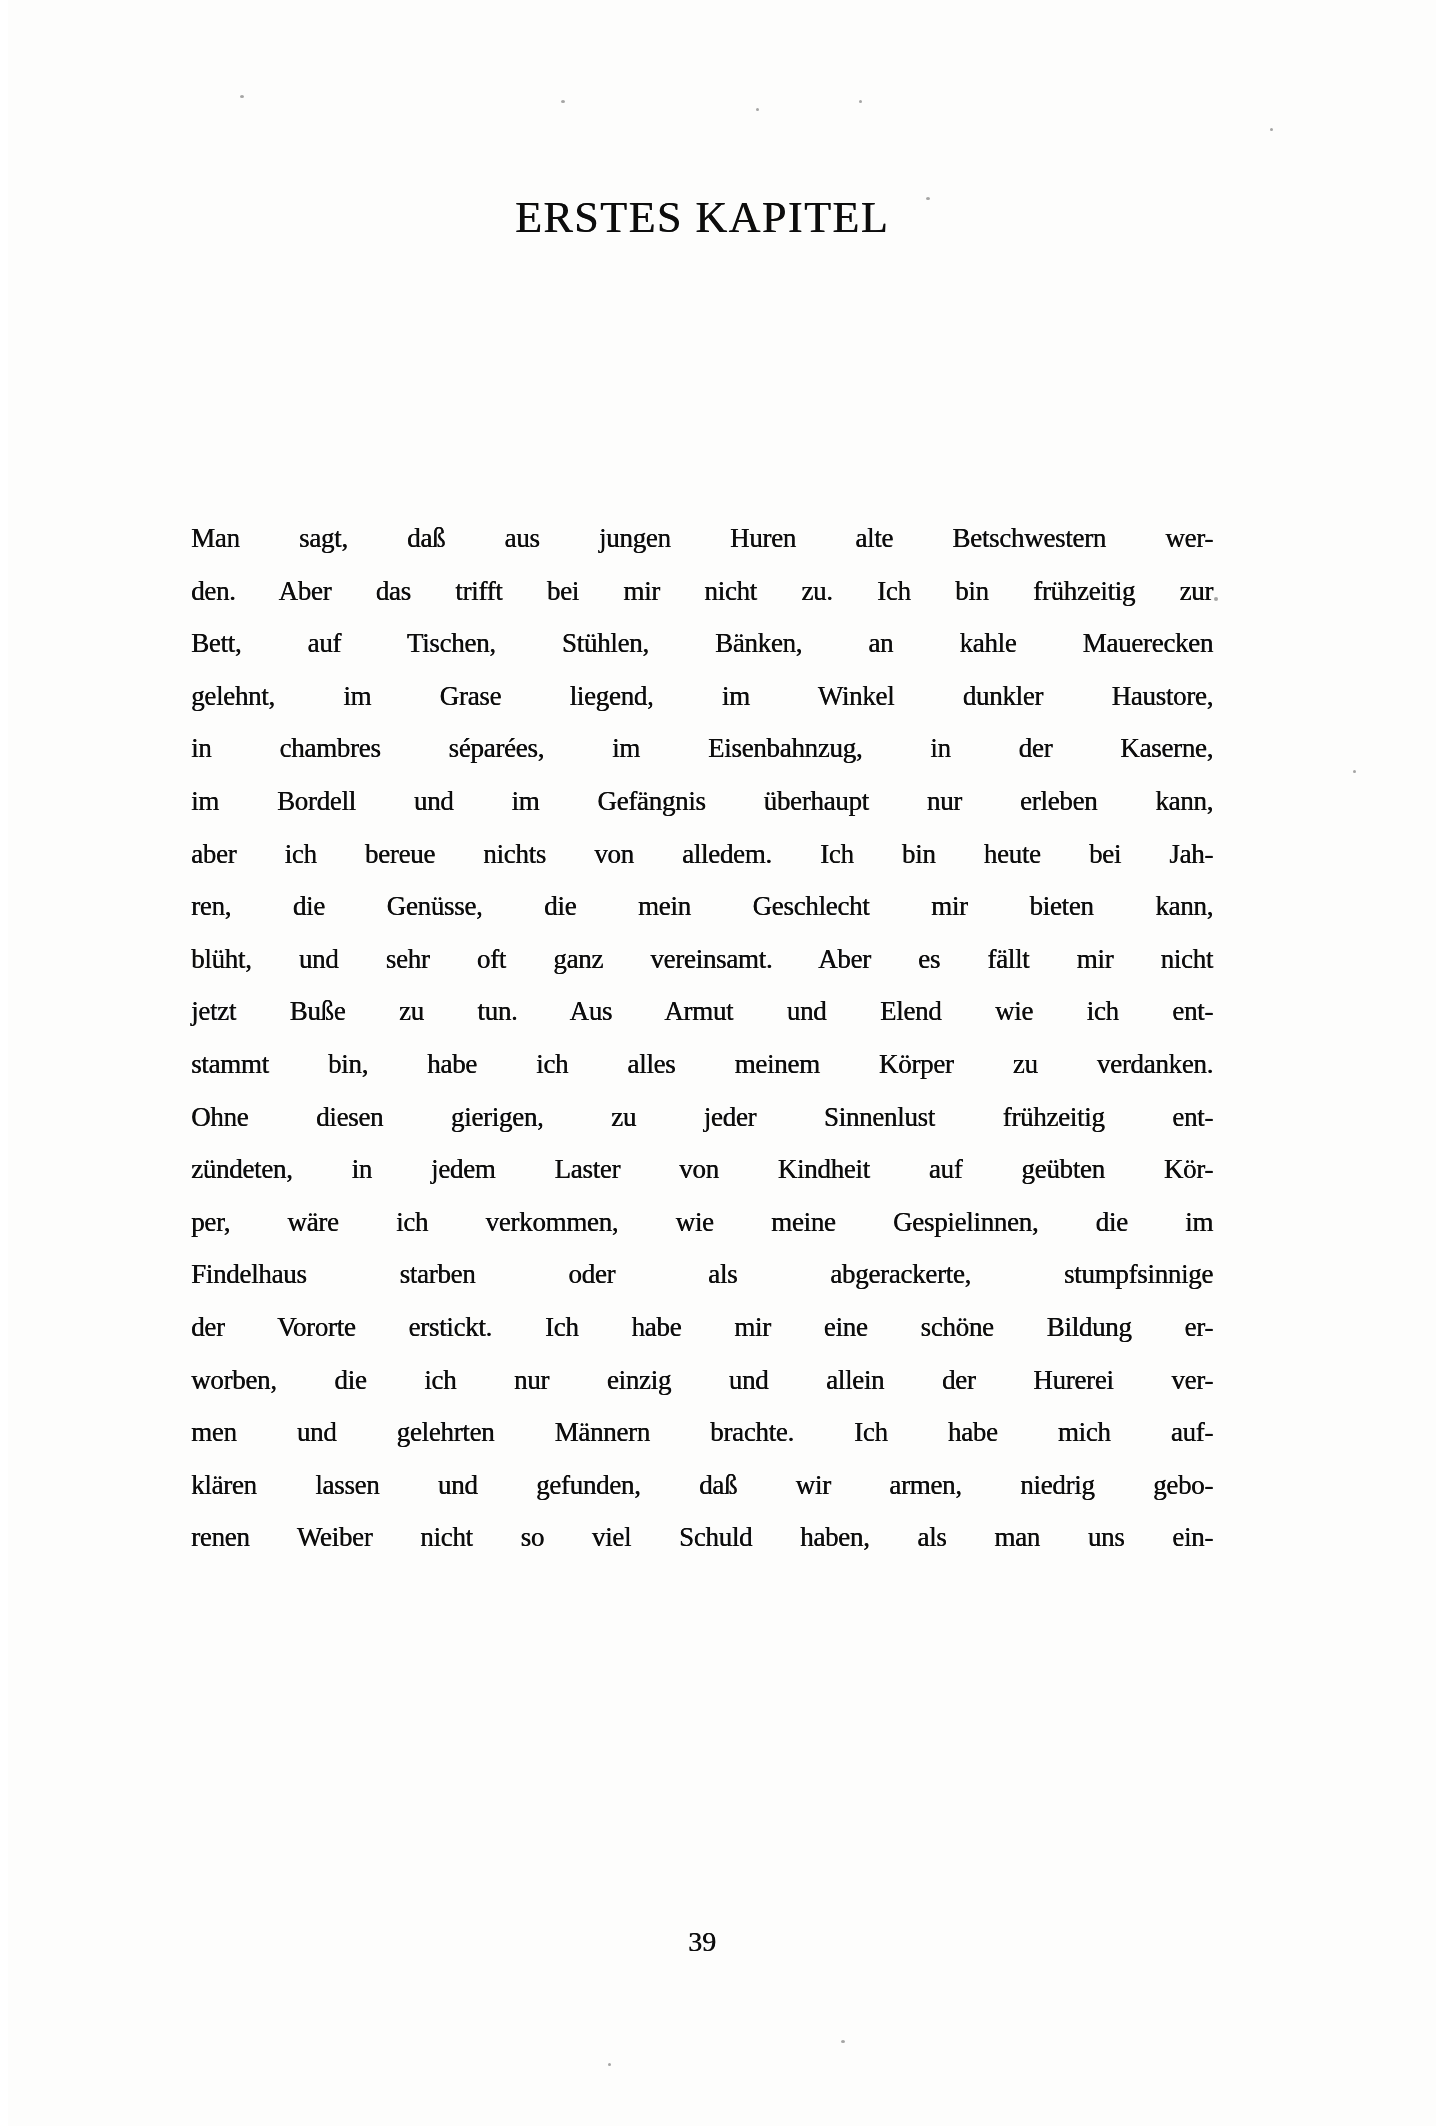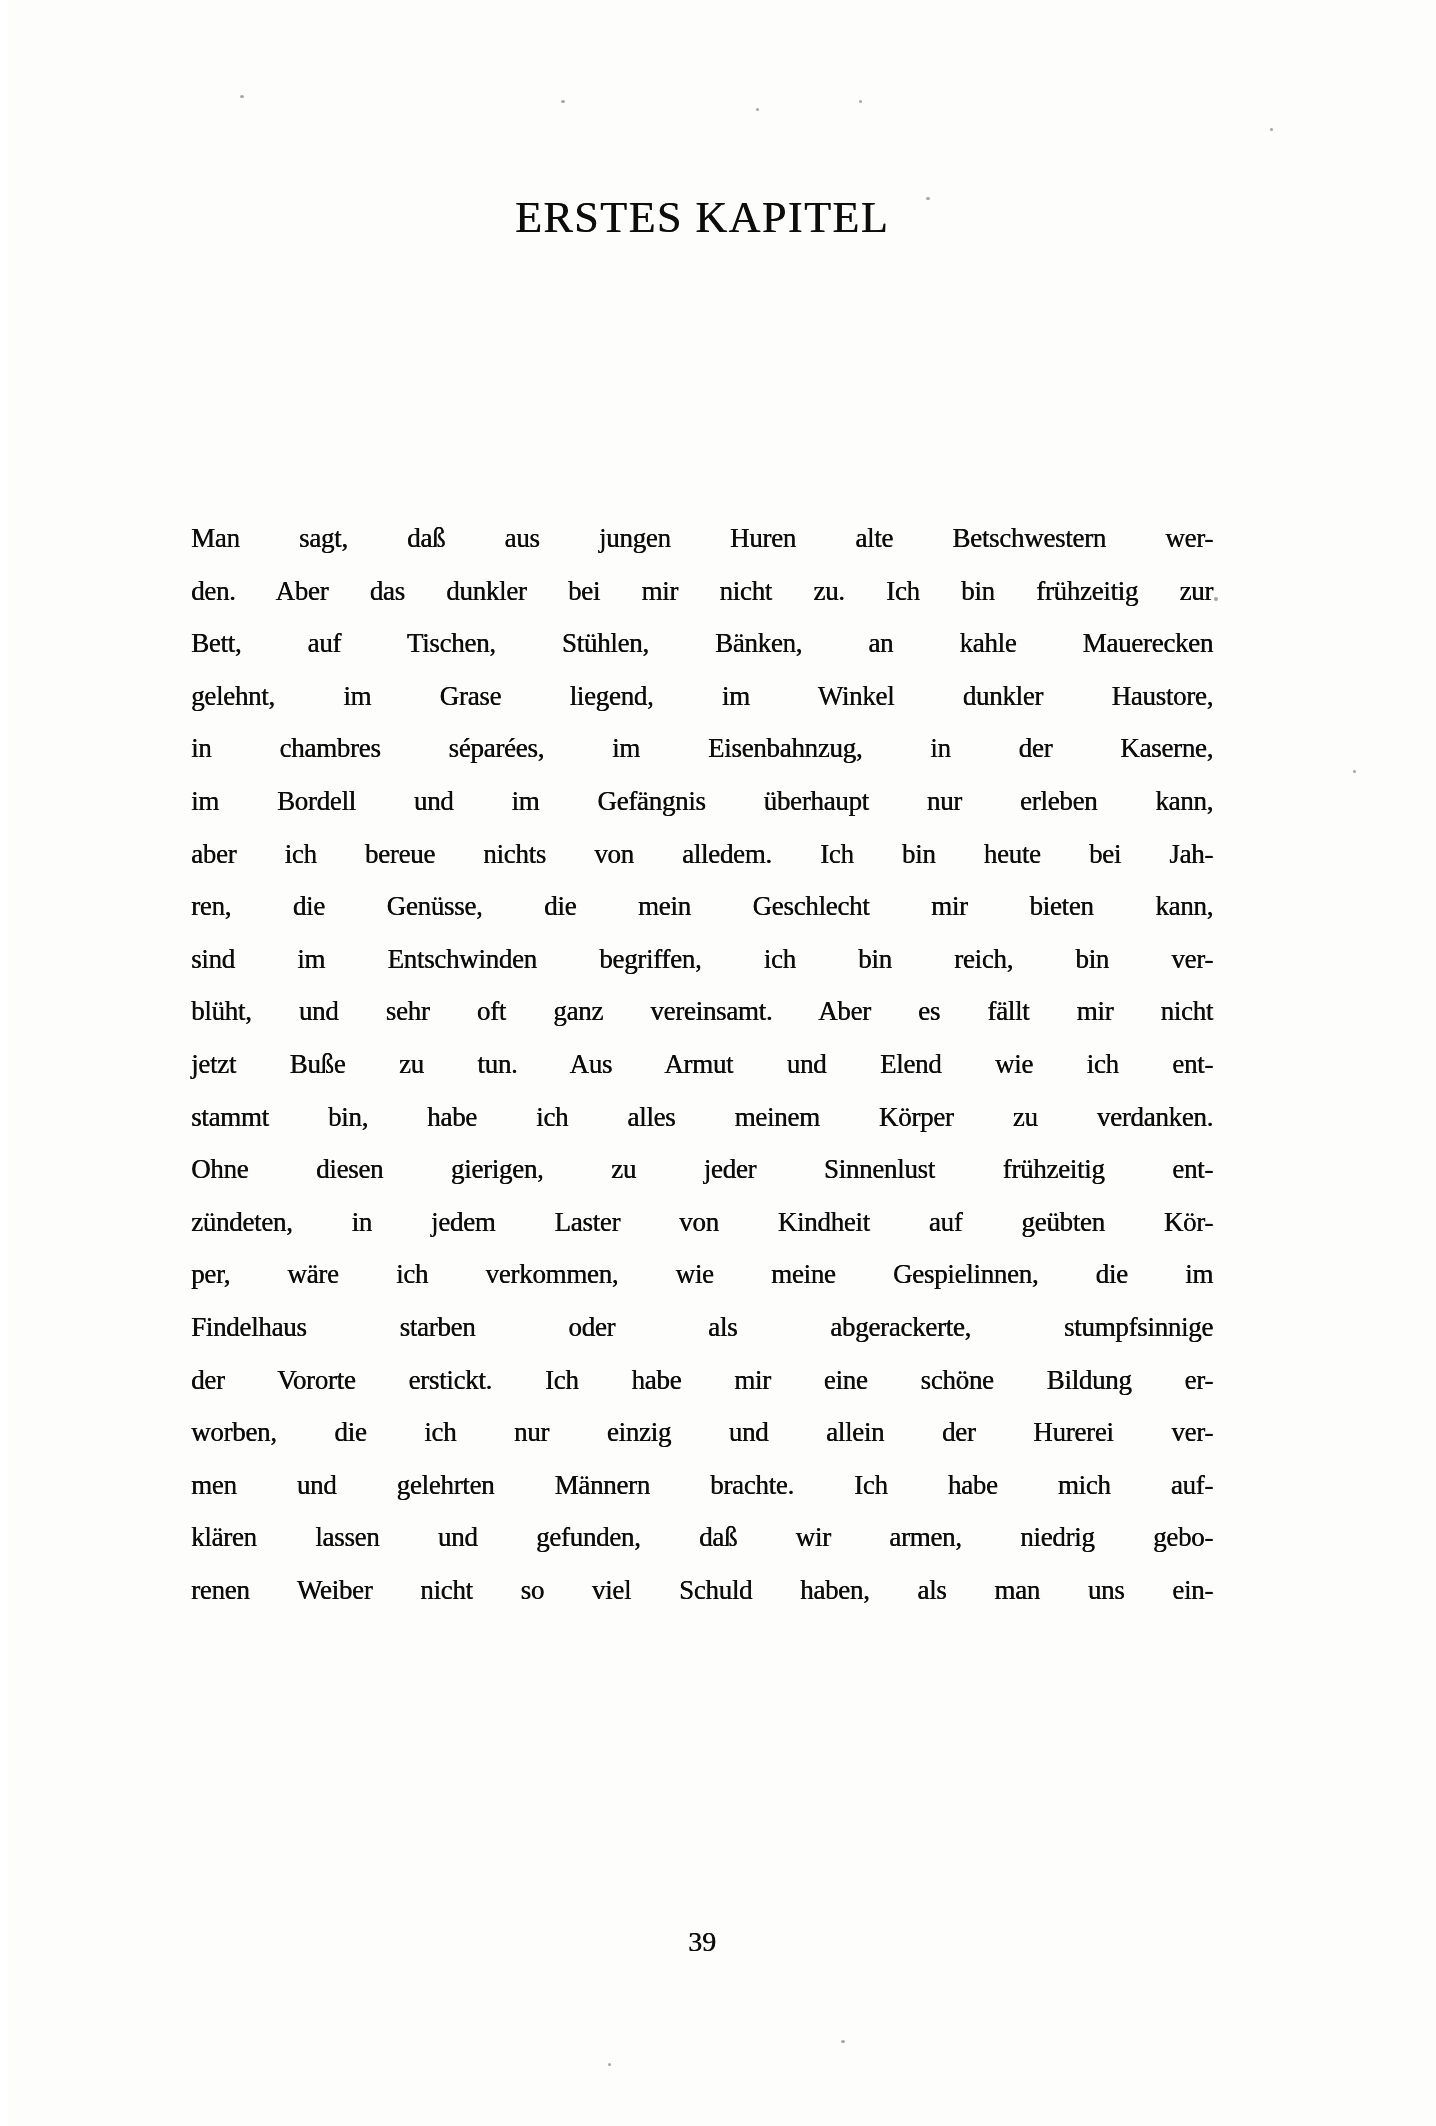--- a/index.html
+++ b/index.html
@@ -65,28 +65,27 @@
 </style>
 </head>
 <body>
 
 <div class="scan-page">
 
   <div class="chapter-heading">ERSTES KAPITEL</div>
 
   <div class="body-text">
     <div class="text-line">Man sagt, daß aus jungen Huren alte Betschwestern wer-</div>
-    <div class="text-line">den. Aber das dunkler bei mir nicht zu. Ich bin frühzeitig zur</div>
+    <div class="text-line">den. Aber das trifft bei mir nicht zu. Ich bin frühzeitig zur</div>
     <div class="text-line">Bett, auf Tischen, Stühlen, Bänken, an kahle Mauerecken</div>
     <div class="text-line">gelehnt, im Grase liegend, im Winkel dunkler Haustore,</div>
     <div class="text-line">in chambres séparées, im Eisenbahnzug, in der Kaserne,</div>
     <div class="text-line">im Bordell und im Gefängnis überhaupt nur erleben kann,</div>
     <div class="text-line">aber ich bereue nichts von alledem. Ich bin heute bei Jah-</div>
     <div class="text-line">ren, die Genüsse, die mein Geschlecht mir bieten kann,</div>
-    <div class="text-line">sind im Entschwinden begriffen, ich bin reich, bin ver-</div>
     <div class="text-line">blüht, und sehr oft ganz vereinsamt. Aber es fällt mir nicht</div>
     <div class="text-line">jetzt Buße zu tun. Aus Armut und Elend wie ich ent-</div>
     <div class="text-line">stammt bin, habe ich alles meinem Körper zu verdanken.</div>
     <div class="text-line">Ohne diesen gierigen, zu jeder Sinnenlust frühzeitig ent-</div>
     <div class="text-line">zündeten, in jedem Laster von Kindheit auf geübten Kör-</div>
     <div class="text-line">per, wäre ich verkommen, wie meine Gespielinnen, die im</div>
     <div class="text-line">Findelhaus starben oder als abgerackerte, stumpfsinnige</div>
     <div class="text-line">der Vororte erstickt. Ich habe mir eine schöne Bildung er-</div>
     <div class="text-line">worben, die ich nur einzig und allein der Hurerei ver-</div>
     <div class="text-line">men und gelehrten Männern brachte. Ich habe mich auf-</div>

